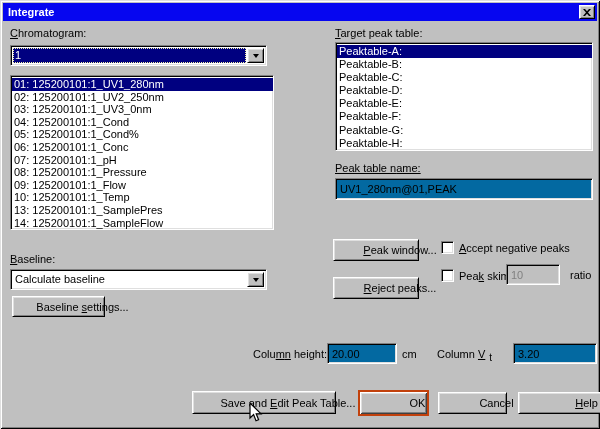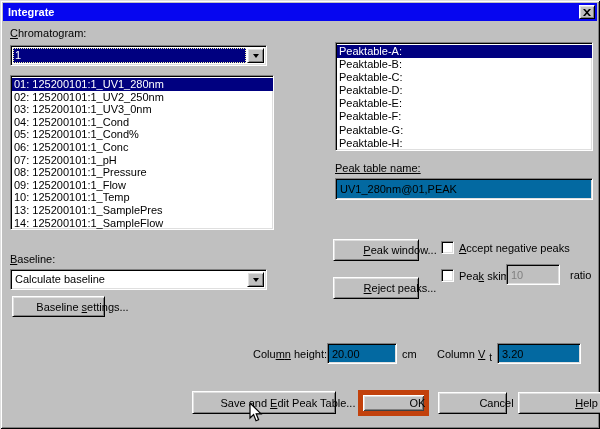--- a/index.html
+++ b/index.html
@@ -43,21 +43,21 @@
   }
   .arrow-down{width:0;height:0;border:3px solid transparent;border-top:4px solid #000;margin-top:4px;}
   .btn{
     position:absolute;background:#c0c0c0;
     border:1px solid;border-color:#ffffff #000000 #000000 #ffffff;
     box-shadow:inset 1px 1px 0 #dfdfdf, inset -1px -1px 0 #808080;
     display:flex;align-items:center;justify-content:center;
     font-family:"Liberation Sans",sans-serif;font-size:11px;white-space:nowrap;padding-left:48px;
   }
   .btn-default{
-    border:5px solid #c2410c;
+    border:2px solid #c2410c;
     box-shadow:inset 1px 1px 0 #ffffff, inset -1px -1px 0 #404040,
                inset 2px 2px 0 #dfdfdf, inset -2px -2px 0 #808080;
   }
   .field{
     position:absolute;font-family:"Liberation Sans",sans-serif;font-size:11px;color:#000;
     background:#0369a1;border:1px solid;border-color:#808080 #ffffff #ffffff #808080;
     box-shadow:inset 1px 1px 0 #000000, inset -1px -1px 0 #dfdfdf;
     padding:0 0 0 4px;outline:none;
   }
   .field:disabled{background:#c0c0c0;color:#808080;}
@@ -109,20 +109,21 @@
     <div class="combo-value">Calculate baseline</div>
     <div class="combo-btn">
       <span class="arrow-down"></span>
     </div>
   </div>
 
   <div class="btn" style="left:12px;top:296px;width:93px;height:21px;">
     <span>Baseline <u>s</u>ettings...</span>
   </div>
 
+  <div class="label" style="left:335px;top:27px;"><u>T</u>arget peak table:</div>
 
   <div class="listbox sunken" style="left:335px;top:42px;width:258px;height:109px;--lh:13.1px;">
       <div class="list-item sel" style="line-height: 13.1px;">Peaktable-A:</div>
       <div class="list-item" style="line-height: 13.1px;">Peaktable-B:</div>
       <div class="list-item" style="line-height: 13.1px;">Peaktable-C:</div>
       <div class="list-item" style="line-height: 13.1px;">Peaktable-D:</div>
       <div class="list-item" style="line-height: 13.1px;">Peaktable-E:</div>
       <div class="list-item" style="line-height: 13.1px;">Peaktable-F:</div>
       <div class="list-item" style="line-height: 13.1px;">Peaktable-G:</div>
       <div class="list-item" style="line-height: 13.1px;">Peaktable-H:</div>
@@ -149,21 +150,21 @@
   <input class="field" style="left: 506px; top: 264px; width: 54px; height: 21px;" disabled="" value="10">
   <div class="label" style="left:570px;top:269px;">ratio</div>
 
   <div class="label" style="left:253px;top:348px;">Colu<u>m</u><u>n</u> height:</div>
   <input class="field" style="left: 327px; top: 343px; width: 70px; height: 21px;" value="20.00">
   <div class="label" style="left:402px;top:348px;">cm</div>
 
   <div class="label" style="left:437px;top:348px;">
     <span>Column <u>V</u></span><span class="sub">t</span>
   </div>
-  <input class="field" style="left: 497px; top: 343px; width: 84px; height: 21px;" value="3.20">
+  <input class="field" style="left: 513px; top: 343px; width: 84px; height: 21px;" value="3.20">
   <div class="label" style="left:602px;top:348px;">ml</div>
 
   <div class="btn" style="left:192px;top:391px;width:144px;height:23px;">
     <span>Save and <u>E</u>dit Peak Table...</span>
   </div>
 
   <div class="btn btn-default" style="left:358px;top:390px;width:71px;height:26px;">
     <span>OK</span>
   </div>
 

